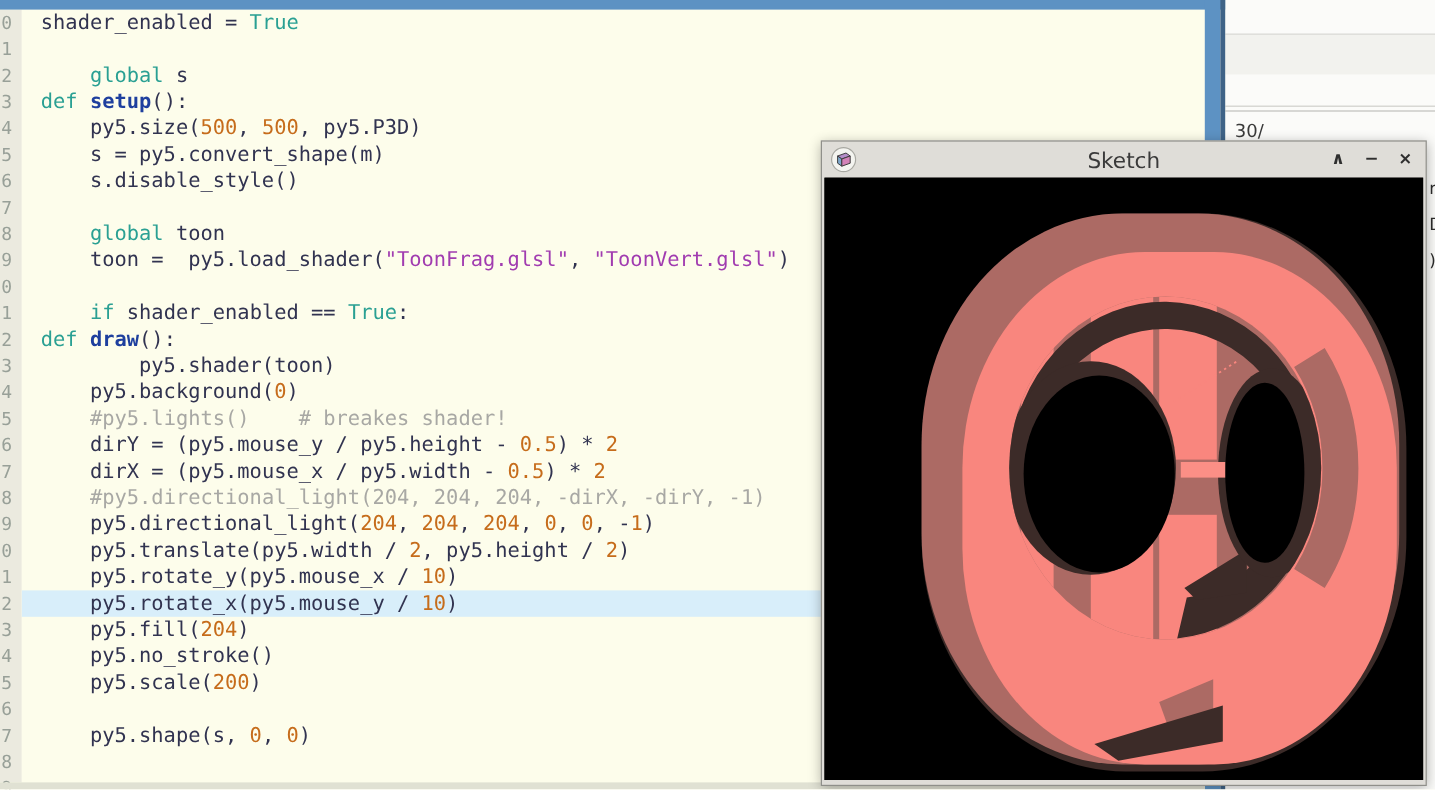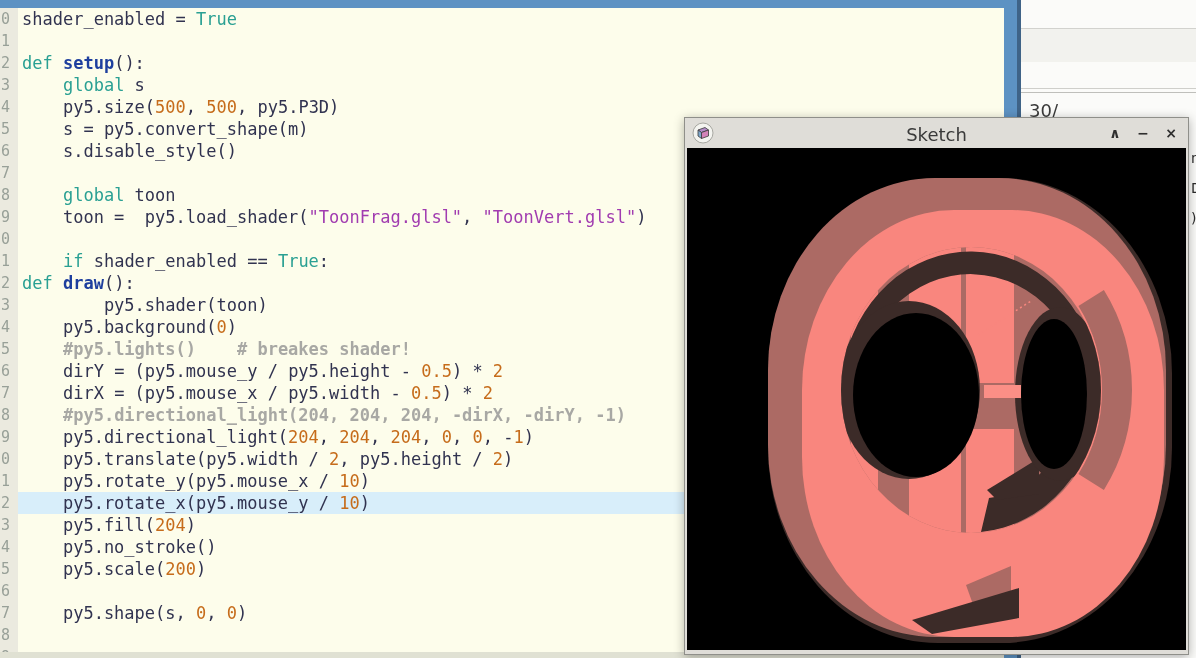--- a/index.html
+++ b/index.html
@@ -5,42 +5,42 @@
   html,body{margin:0;padding:0;}
   .screen{position:relative;width:1196px;height:658px;overflow:hidden;background:#fbfbf9;
           font-family:"DejaVu Sans","Liberation Sans",sans-serif;}
 
   
   .bg-window{position:absolute;left:1021px;top:0;width:175px;height:658px;background:var(--bgwin);}
   .bg-line1{position:absolute;left:0;top:28px;width:100%;height:1px;background:#d2d2ce;}
   .bg-band{position:absolute;left:0;top:29px;width:100%;height:33px;background:#f2f2ee;}
   .bg-line2{position:absolute;left:0;top:88px;width:100%;height:1px;background:#cfcfcb;}
   .bg-line3{position:absolute;left:0;top:92px;width:100%;height:1px;background:#bfbfbb;}
-  .bg-rowtext{position:absolute;left:8px;top:100px;font-size:18px;color:#3a3a3a;}
+  .bg-rowtext{position:absolute;left:8px;top:100px;font-size:15px;color:#3a3a3a;}
   .edge-frag{position:absolute;left:170px;width:8px;font-size:14px;color:#2c2c2c;overflow:visible;}
 
   
   .editor-window{position:absolute;left:0;top:0;width:1021px;height:658px;background:var(--editor_bg);}
   .editor-topbar{position:absolute;left:0;top:0;width:1021px;height:8px;background:var(--frame_blue);}
   .editor-rightbar{position:absolute;left:1004px;top:0;width:13px;height:658px;background:var(--frame_blue);}
   .editor-rightedge{position:absolute;left:1017px;top:0;width:4px;height:658px;background:#3f6387;}
   .editor-bottomstrip{position:absolute;left:0;top:652px;width:1004px;height:6px;background:#e0e1d3;}
   .gutter{position:absolute;left:0;top:8px;width:18px;height:644px;background:var(--gutter_bg);
           font-family:"DejaVu Sans Mono","Liberation Mono",monospace;font-size:15px;color:var(--gutter_text);}
   .gl{height:22px;line-height:22px;padding-left:1px;}
   .code-area{position:absolute;left:18px;top:8px;right:17px;bottom:0;overflow:hidden;}
-  .cl{height:22px;line-height:22px;white-space:pre;padding-left:4px;
+  .cl{height:22px;line-height:22px;white-space:pre;padding-left:16px;
       font-family:"DejaVu Sans Mono","Liberation Mono",monospace;font-size:17px;}
   .cl.hl{background:var(--highlight);}
   .t-d{color:var(--text);}
   .t-k{color:var(--kw);}
   .t-f{color:var(--defname);font-weight:bold;}
   .t-n{color:var(--num);text-align:center;}
   .t-s{color:var(--str);}
-  .t-c{color:var(--com);font-weight:bold;}
+  .t-c{color:var(--com);}
   .t-i{color:var(--text);}
 
   
   .sketch-window{position:absolute;left:684px;top:117px;width:503px;height:536px;
                  background:var(--titlebar);border:1px solid #8f8f8a;box-shadow:0 2px 10px rgba(0,0,0,.3);}
   .titlebar{position:absolute;left:0;top:0;width:100%;height:30px;}
   .tb-icon{position:absolute;left:7px;top:4px;width:22px;height:22px;}
   .tb-title{position:absolute;left:0;top:6px;width:100%;text-align:center;font-size:18px;color:#3a3a3a;}
   .tb-controls{position:absolute;right:8px;top:0;height:30px;display:flex;align-items:center;gap:10px;}
   .tb-btn{width:18px;height:18px;text-align:center;line-height:18px;font-size:14px;font-weight:bold;color:#2f2f2f;cursor:default;}
@@ -91,22 +91,22 @@
         <div class="gl">4</div>
         <div class="gl">5</div>
         <div class="gl">6</div>
         <div class="gl">7</div>
         <div class="gl">8</div>
         <div class="gl">9</div>
       </div>
     <div class="code-area">
         <div class="cl"><span class="t-d">shader_enabled = </span><span class="t-k">True</span></div>
         <div class="cl"></div>
+        <div class="cl"><span class="t-d">    </span><span class="t-k">global</span><span class="t-d"> s</span></div>
         <div class="cl"><span class="t-k">def </span><span class="t-f">setup</span><span class="t-d">():</span></div>
-        <div class="cl"><span class="t-d">    </span><span class="t-k">global</span><span class="t-d"> s</span></div>
         <div class="cl"><span class="t-d">    py5.size(</span><span class="t-n">500</span><span class="t-d">, </span><span class="t-n">500</span><span class="t-d">, py5.P3D)</span></div>
         <div class="cl"><span class="t-d">    s = py5.convert_shape(m)</span></div>
         <div class="cl"><span class="t-d">    s.disable_style()</span></div>
         <div class="cl"></div>
         <div class="cl"><span class="t-d">    </span><span class="t-k">global</span><span class="t-d"> toon</span></div>
         <div class="cl"><span class="t-d">    toon =  py5.load_shader(</span><span class="t-s">"ToonFrag.glsl"</span><span class="t-d">, </span><span class="t-s">"ToonVert.glsl"</span><span class="t-d">)</span></div>
         <div class="cl"></div>
         <div class="cl"><span class="t-d">    </span><span class="t-k">if</span><span class="t-d"> shader_enabled == </span><span class="t-k">True</span><span class="t-d">:</span></div>
         <div class="cl"><span class="t-k">def </span><span class="t-f">draw</span><span class="t-d">():</span></div>
         <div class="cl"><span class="t-d">        py5.shader(toon)</span></div>

